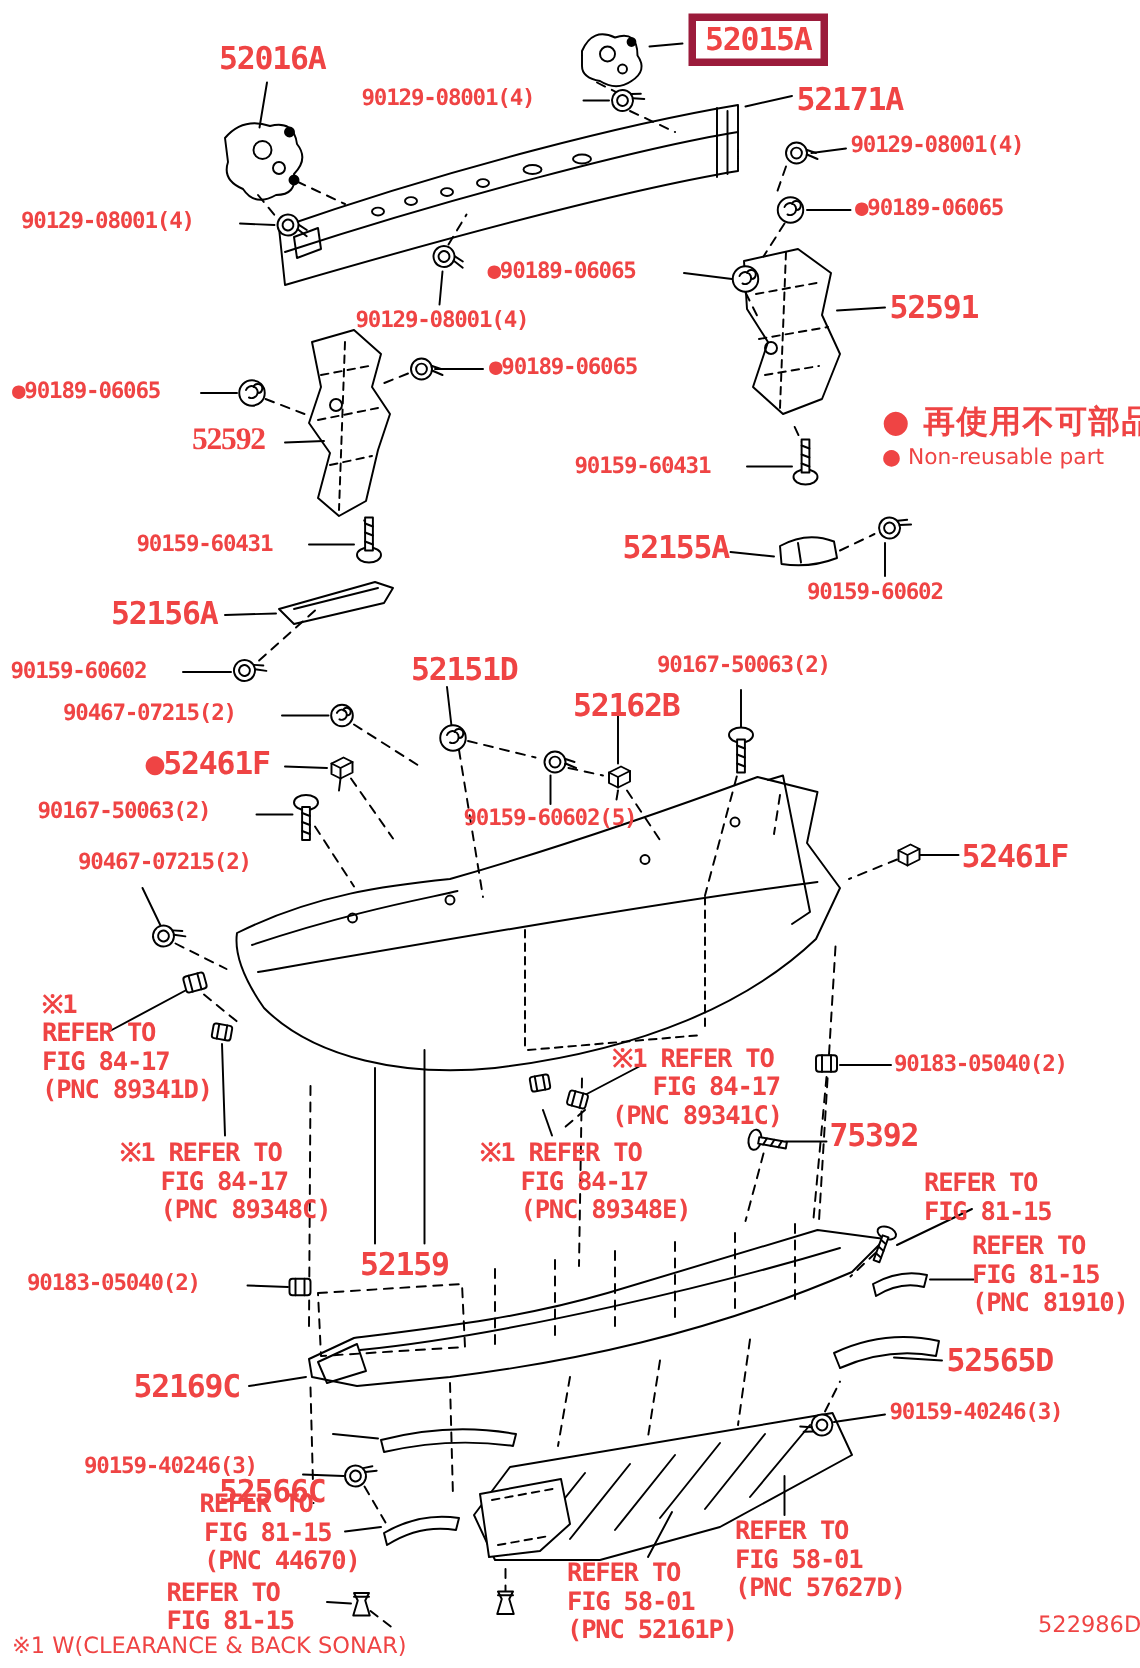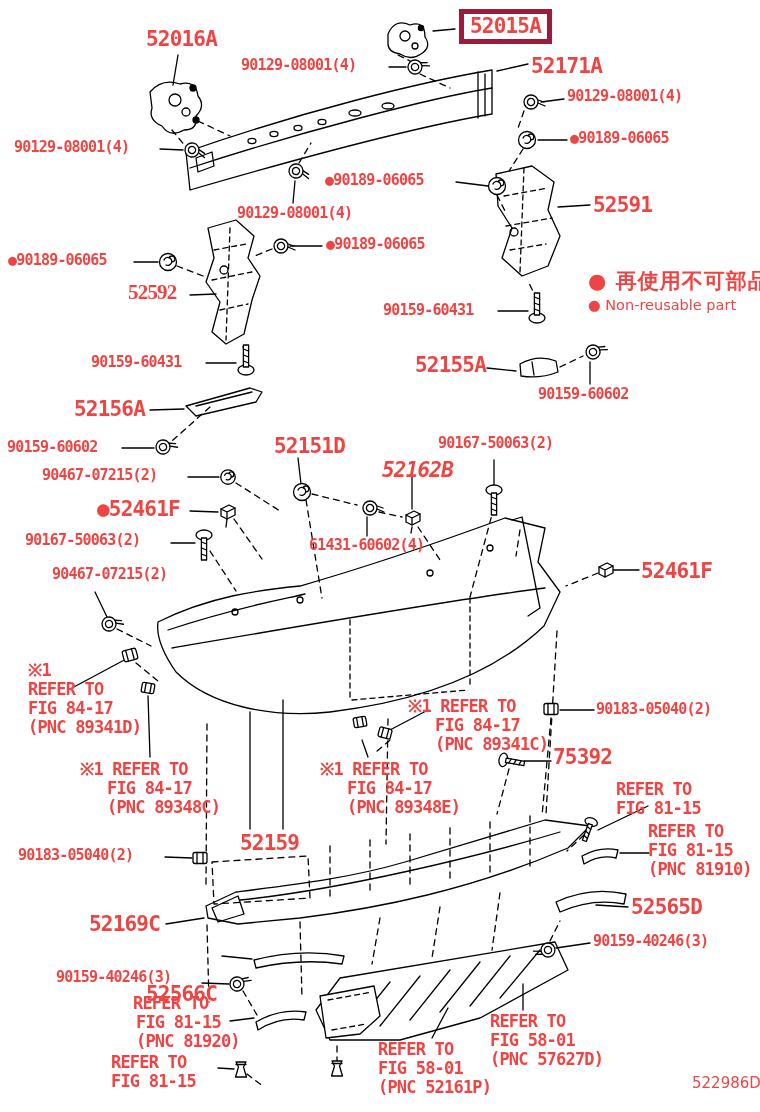--- a/index.html
+++ b/index.html
@@ -306,40 +306,41 @@
       <div class="lbl md" style="left: 383px; top: 303px;">90159-60431</div>
       <div class="lbl md" style="left: 91px; top: 355px;">90159-60431</div>
       <div class="lbl lg" style="left: 415px; top: 354px;">52155A</div>
       <div class="lbl md" style="left: 538px; top: 387px;">90159-60602</div>
       <div class="lbl lg" style="left: 74px; top: 398px;">52156A</div>
       <div class="lbl md" style="left: 7px; top: 440px;">90159-60602</div>
       <div class="lbl md" style="left: 42px; top: 468px;">90467-07215(2)</div>
       <div class="lbl lg" style="left: 97px; top: 498px;">●52461F</div>
       <div class="lbl md" style="left: 25px; top: 533px;">90167-50063(2)</div>
       <div class="lbl lg" style="left: 274px; top: 435px;">52151D</div>
-      <div class="lbl lg" style="left: 382px; top: 459px; font-style: italic;">52162B</div>
+      <div class="lbl lg" style="left: 382px; top: 459px;">52162B</div>
       <div class="lbl md" style="left: 438px; top: 436px;">90167-50063(2)</div>
-      <div class="lbl md" style="left: 309px; top: 538px;">61431-60602(4)</div>
+      <div class="lbl md" style="left: 309px; top: 538px;">90159-60602(5)</div>
       <div class="lbl md" style="left: 52px; top: 567px;">90467-07215(2)</div>
       <div class="lbl lg" style="left: 641px; top: 560px;">52461F</div>
       <div class="lbl ref" style="left: 28px; top: 661px;"><div>※1</div><div>REFER TO</div><div>FIG 84-17</div><div>(PNC 89341D)</div></div>
       <div class="lbl md" style="left: 596px; top: 702px;">90183-05040(2)</div>
-      <div class="lbl ref" style="left: 408px; top: 697px;"><div>※1 REFER TO</div><div style="margin-left: 27px;">FIG 84-17</div><div style="margin-left: 27px; text-align: right;">(PNC 89341C)</div></div>
+      <div class="lbl ref" style="left: 408px; top: 697px;"><div>※1 REFER TO</div><div style="margin-left: 27px;">FIG 84-17</div><div style=" text-align: right;">(PNC 89341C)</div></div>
       <div class="lbl lg" style="left: 553px; top: 746px;">75392</div>
       <div class="lbl ref" style="left: 80px; top: 760px;"><div>※1 REFER TO</div><div style="margin-left: 27px;">FIG 84-17</div><div style="margin-left: 27px;">(PNC 89348C)</div></div>
       <div class="lbl ref" style="left: 320px; top: 760px;"><div>※1 REFER TO</div><div style="margin-left: 27px;">FIG 84-17</div><div style="margin-left: 27px;">(PNC 89348E)</div></div>
       <div class="lbl ref" style="left: 616px; top: 780px;"><div>REFER TO</div><div>FIG 81-15</div></div>
       <div class="lbl lg" style="left: 240px; top: 832px;">52159</div>
       <div class="lbl ref" style="left: 648px; top: 822px;"><div>REFER TO</div><div>FIG 81-15</div><div>(PNC 81910)</div></div>
       <div class="lbl md" style="left: 18px; top: 848px;">90183-05040(2)</div>
       <div class="lbl lg" style="left: 89px; top: 913px; text-align: center;">52169C</div>
       <div class="lbl lg" style="left: 631px; top: 896px; text-align: center;">52565D</div>
       <div class="lbl lg" style="left: 146px; top: 983px;">52566C</div>
       <div class="lbl md" style="left: 593px; top: 934px;">90159-40246(3)</div>
       <div class="lbl md" style="left: 56px; top: 970px;">90159-40246(3)</div>
-      <div class="lbl ref" style="left: 133px; top: 994px;"><div>REFER TO</div><div style="margin-left: 3px;">FIG 81-15</div><div style="margin-left: 3px;">(PNC 81920)</div></div>
+      <div class="lbl ref" style="left: 133px; top: 994px;"><div>REFER TO</div><div style="margin-left: 3px;">FIG 81-15</div><div style="margin-left: 3px;">(PNC 44670)</div></div>
       <div class="lbl ref" style="left: 490px; top: 1012px;"><div>REFER TO</div><div>FIG 58-01</div><div>(PNC 57627D)</div></div>
       <div class="lbl ref" style="left: 111px; top: 1053px;"><div>REFER TO</div><div>FIG 81-15</div></div>
       <div class="lbl ref" style="left: 378px; top: 1040px;"><div>REFER TO</div><div>FIG 58-01</div><div>(PNC 52161P)</div></div>
+      <div class="lbl plain" style="left: 8px; top: 1090px;">※1 W(CLEARANCE &amp; BACK SONAR)</div>
       <div class="lbl plain" style="left: 692px; top: 1076px;">522986D</div>
     </div>
 
 </div>
 
 </body></html>

